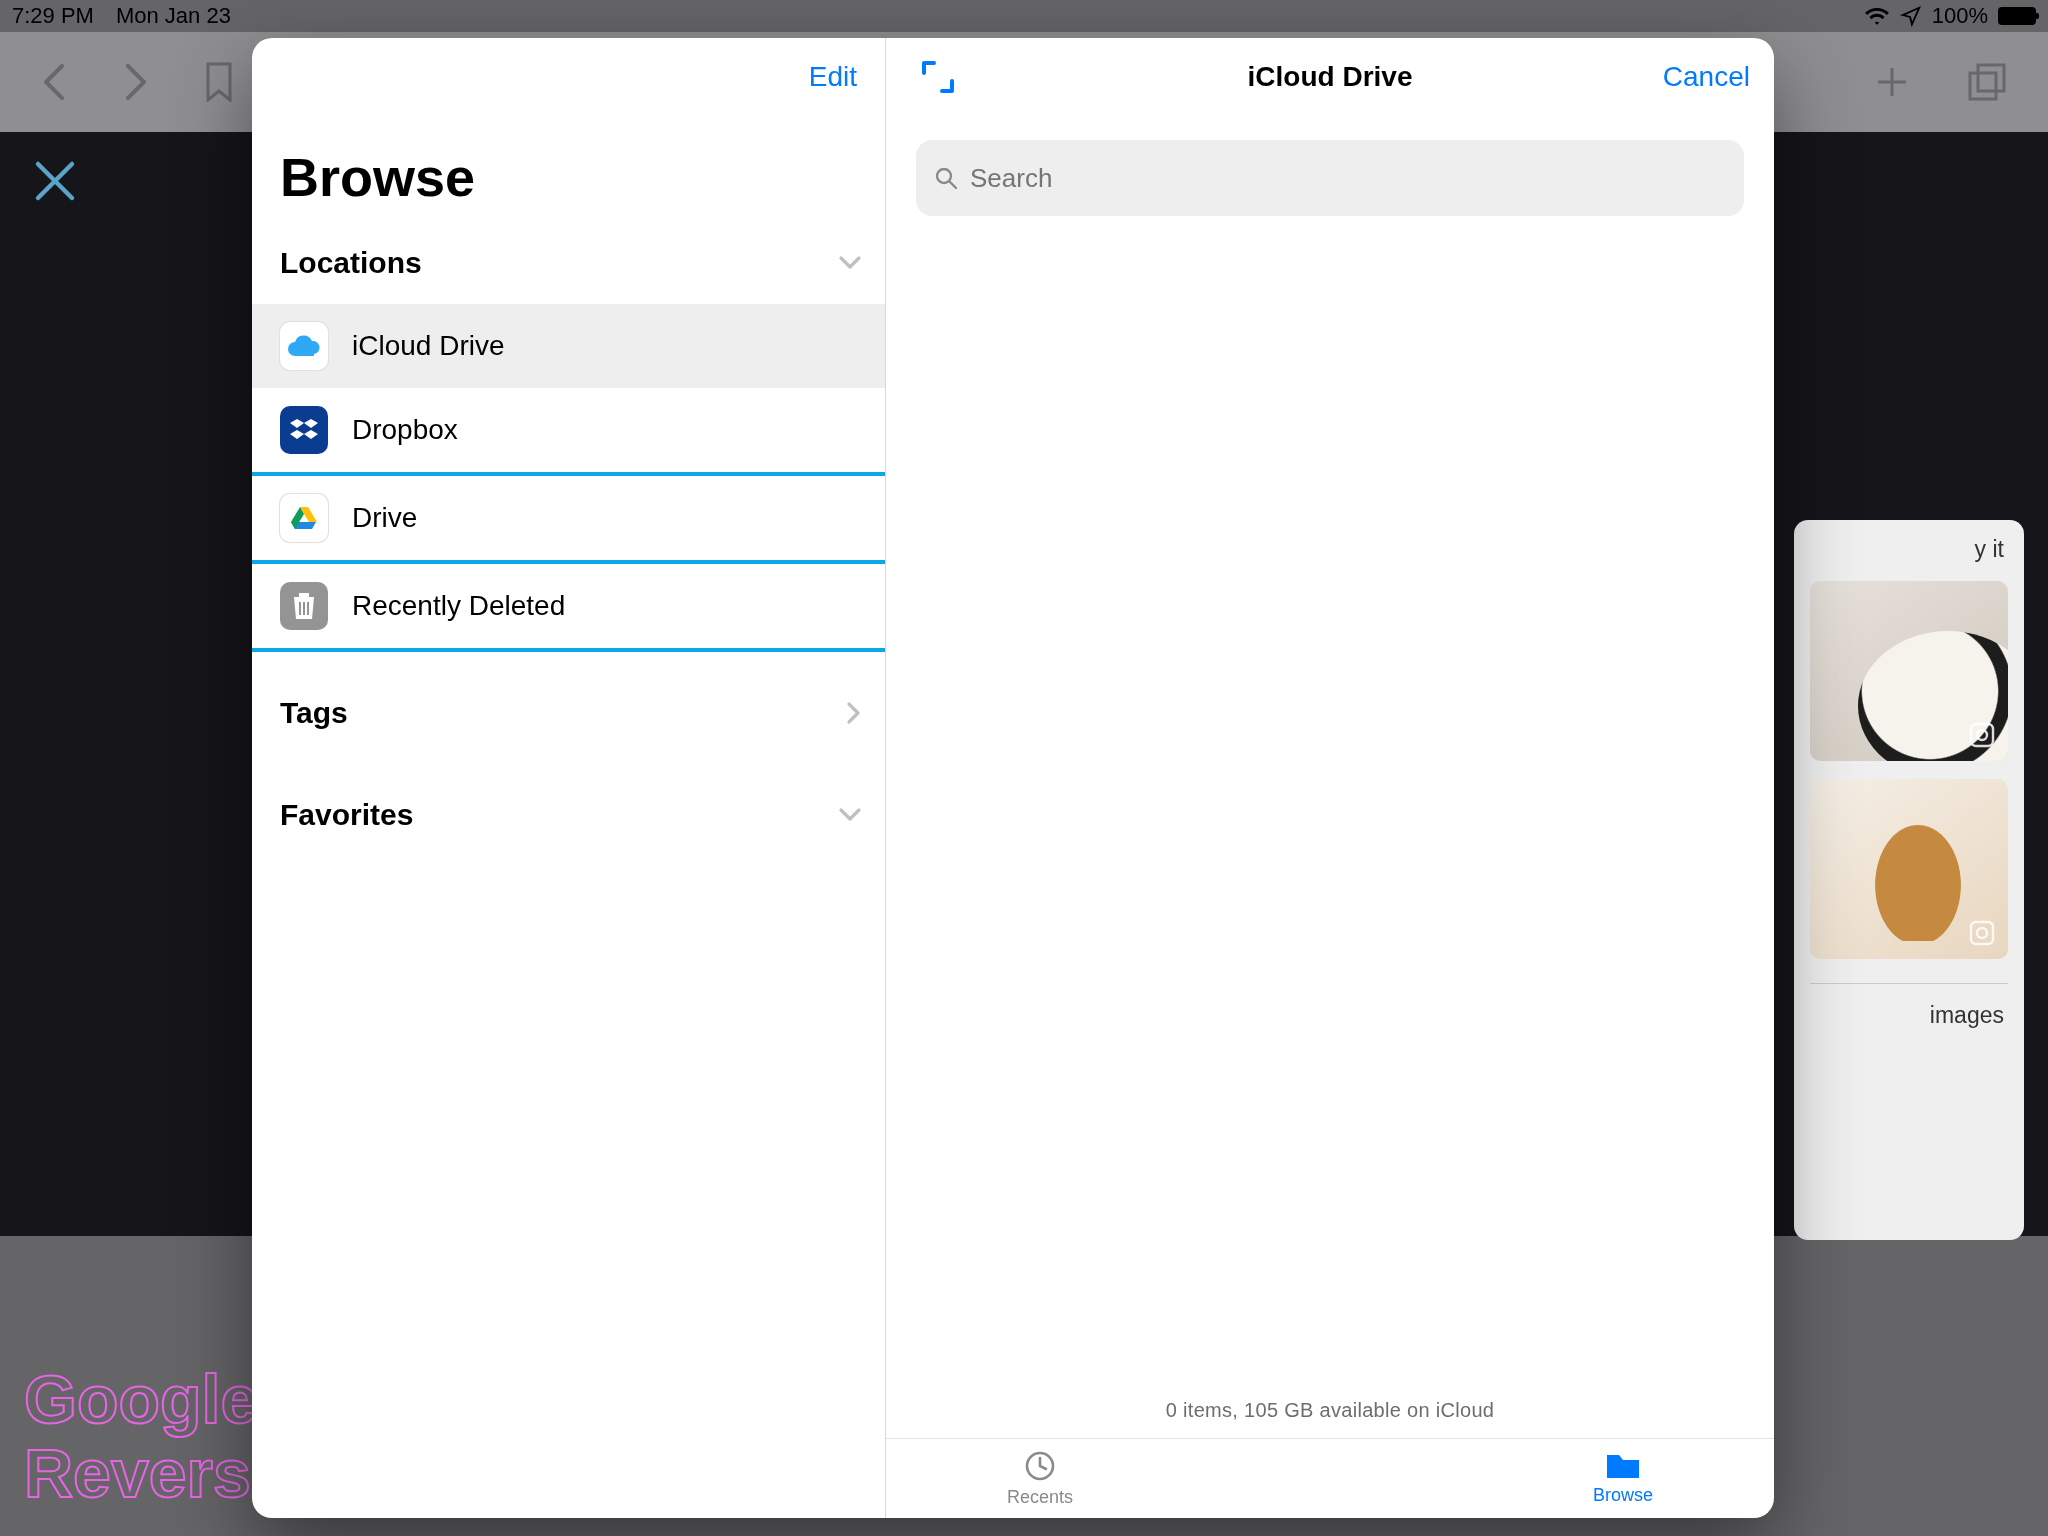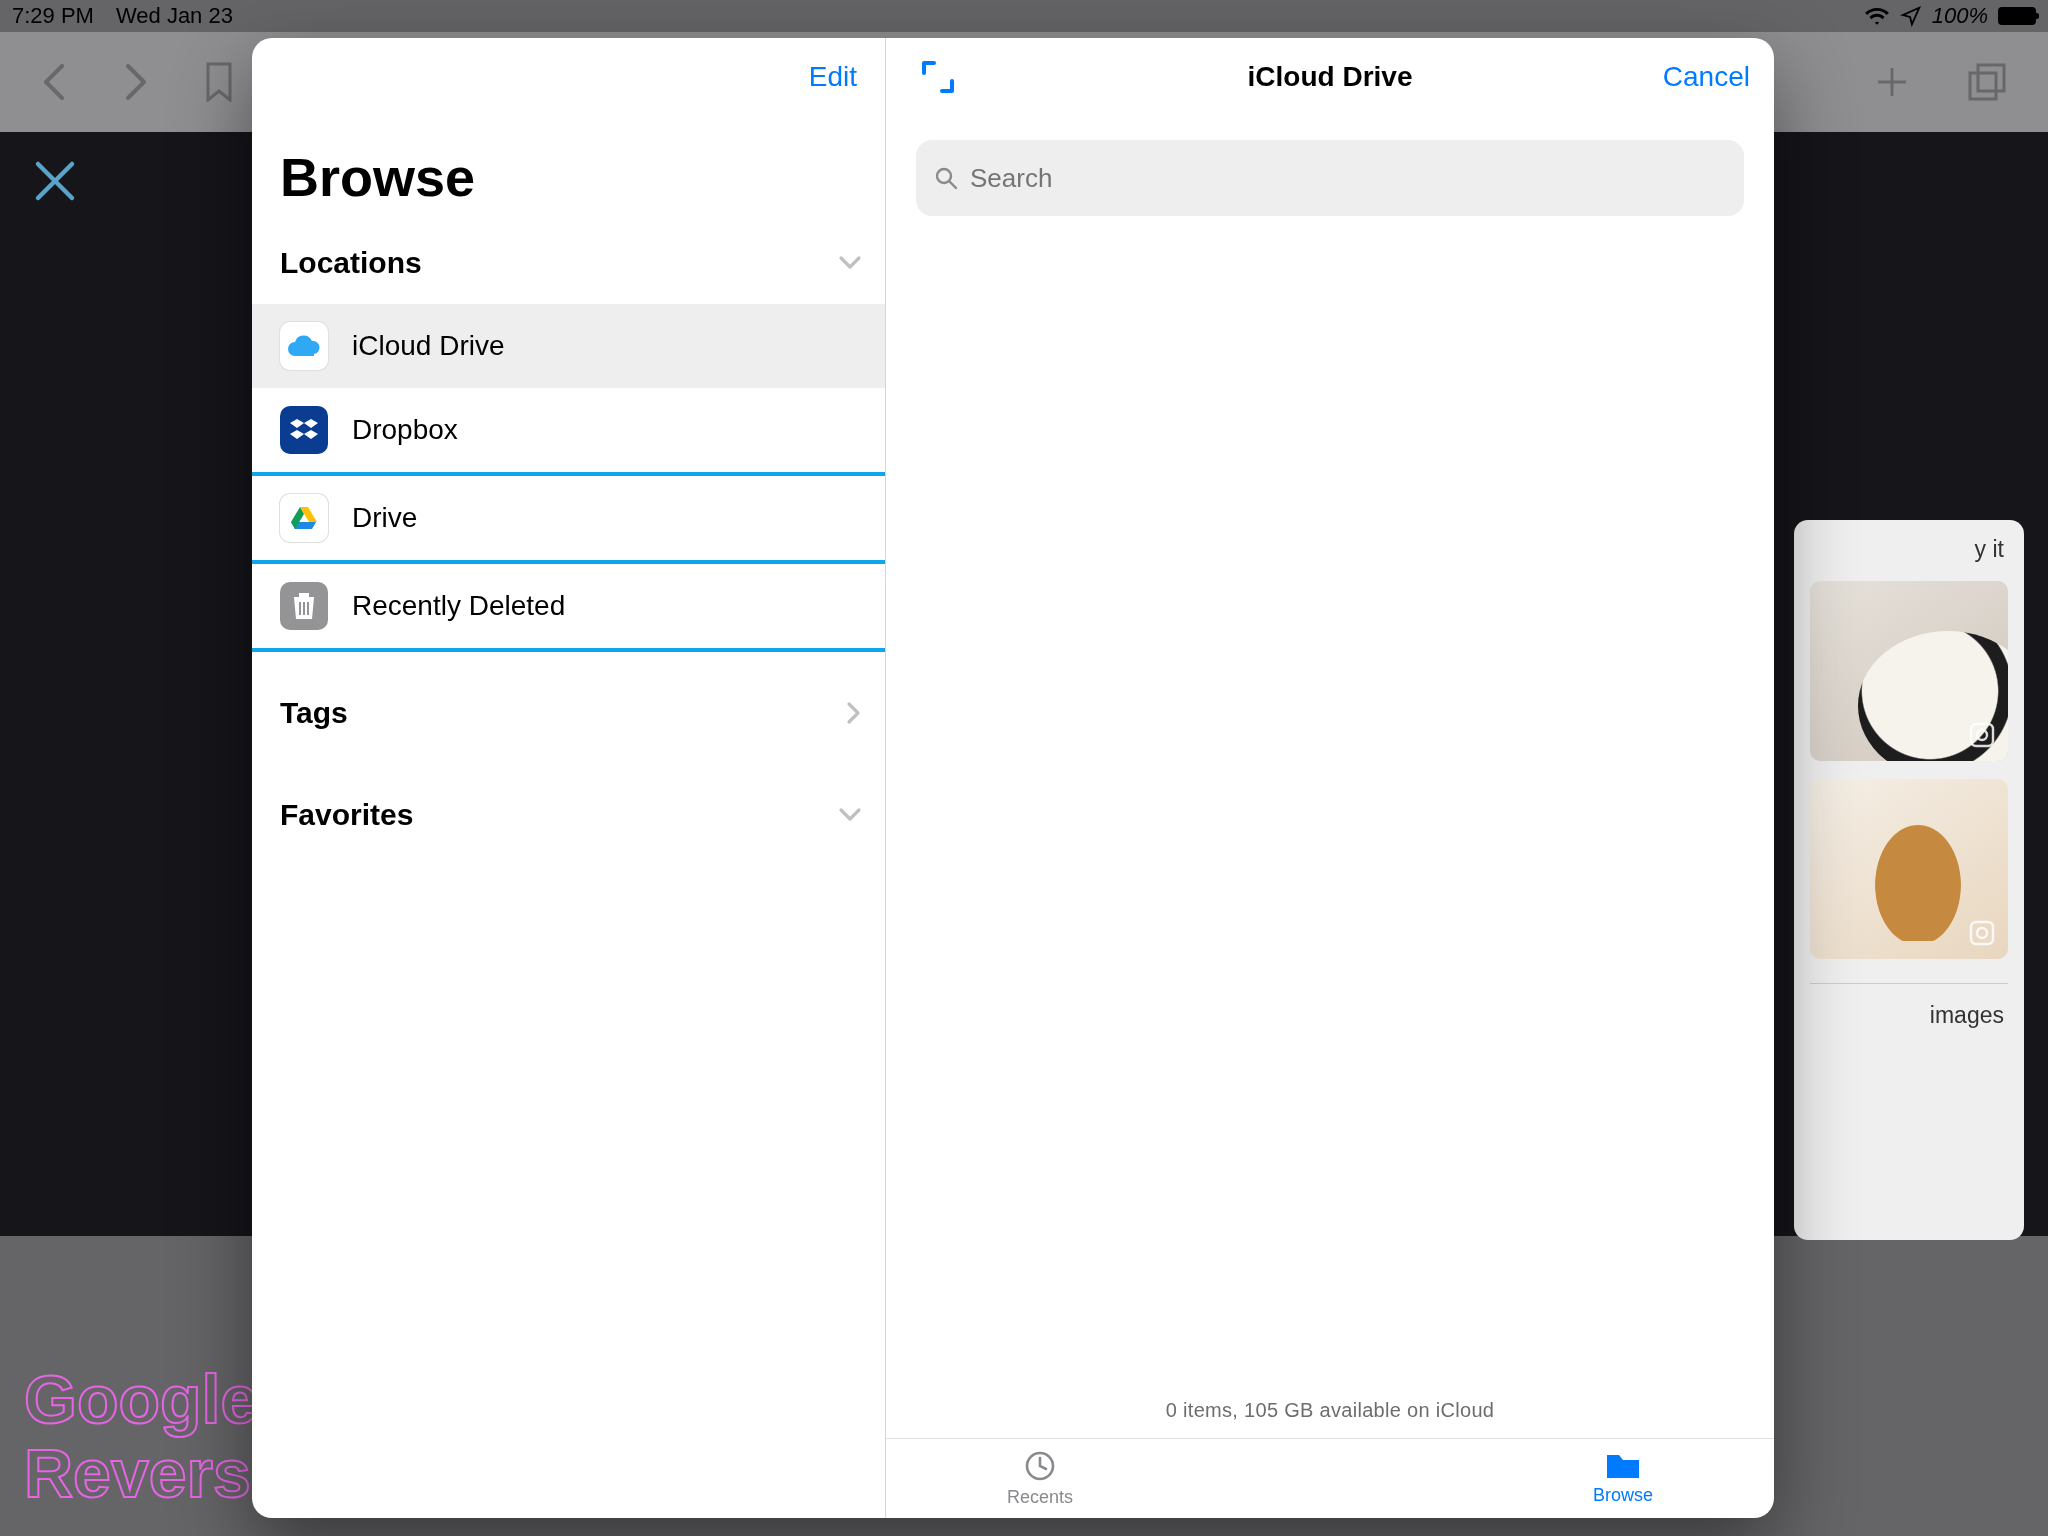--- a/index.html
+++ b/index.html
@@ -9,21 +9,21 @@
   background: #1a1a1f; position: relative; overflow: hidden;
 }
 
 .backdrop { position: absolute; inset: 0; background: #656568; }
 .statusbar {
   position: absolute; top: 0; left: 0; right: 0; height: 32px;
   display: flex; align-items: center; justify-content: space-between;
   padding: 0 12px; font-size: 22px; font-weight: 500; color: #000;
 }
 .statusbar .left { display: flex; gap: 22px; }
-.statusbar .right { display: flex; gap: 10px; align-items: center; font-style: italic; }
+.statusbar .right { display: flex; gap: 10px; align-items: center; }
 .battery {
   width: 38px; height: 18px; border: 2px solid #000; border-radius: 4px;
   position: relative; background: #000;
 }
 .battery::after {
   content: ''; position: absolute; right: -5px; top: 4px;
   width: 3px; height: 6px; background: #000; border-radius: 0 2px 2px 0;
 }
 .toolbar {
   position: absolute; top: 32px; left: 0; right: 0; height: 100px;
@@ -127,21 +127,21 @@
 .tab.active { color: #007aff; }
 </style>
 </head>
 <body>
 
 <div class="backdrop"></div>
 
 <div class="statusbar">
   <div class="left">
     <span>7:29 PM</span>
-    <span>Wed Jan 23</span>
+    <span>Mon Jan 23</span>
   </div>
   <div class="right">
     <svg width="26" height="20" viewBox="0 0 24 18">
         <path d="M12 17l-2-2c1-1 3-1 4 0zM5 10c4-4 10-4 14 0l-2 2c-3-3-7-3-10 0zM1 6c6-6 16-6 22 0l-2 2C16 3 8 3 3 8z" fill="#000"></path>
       </svg>
     <svg width="22" height="22" viewBox="0 0 24 24">
         <path d="M3 11l18-8-8 18-2-8z" fill="none" stroke="#000" stroke-width="2"></path>
       </svg>
     <span>100%</span>
     <div class="battery"></div>

